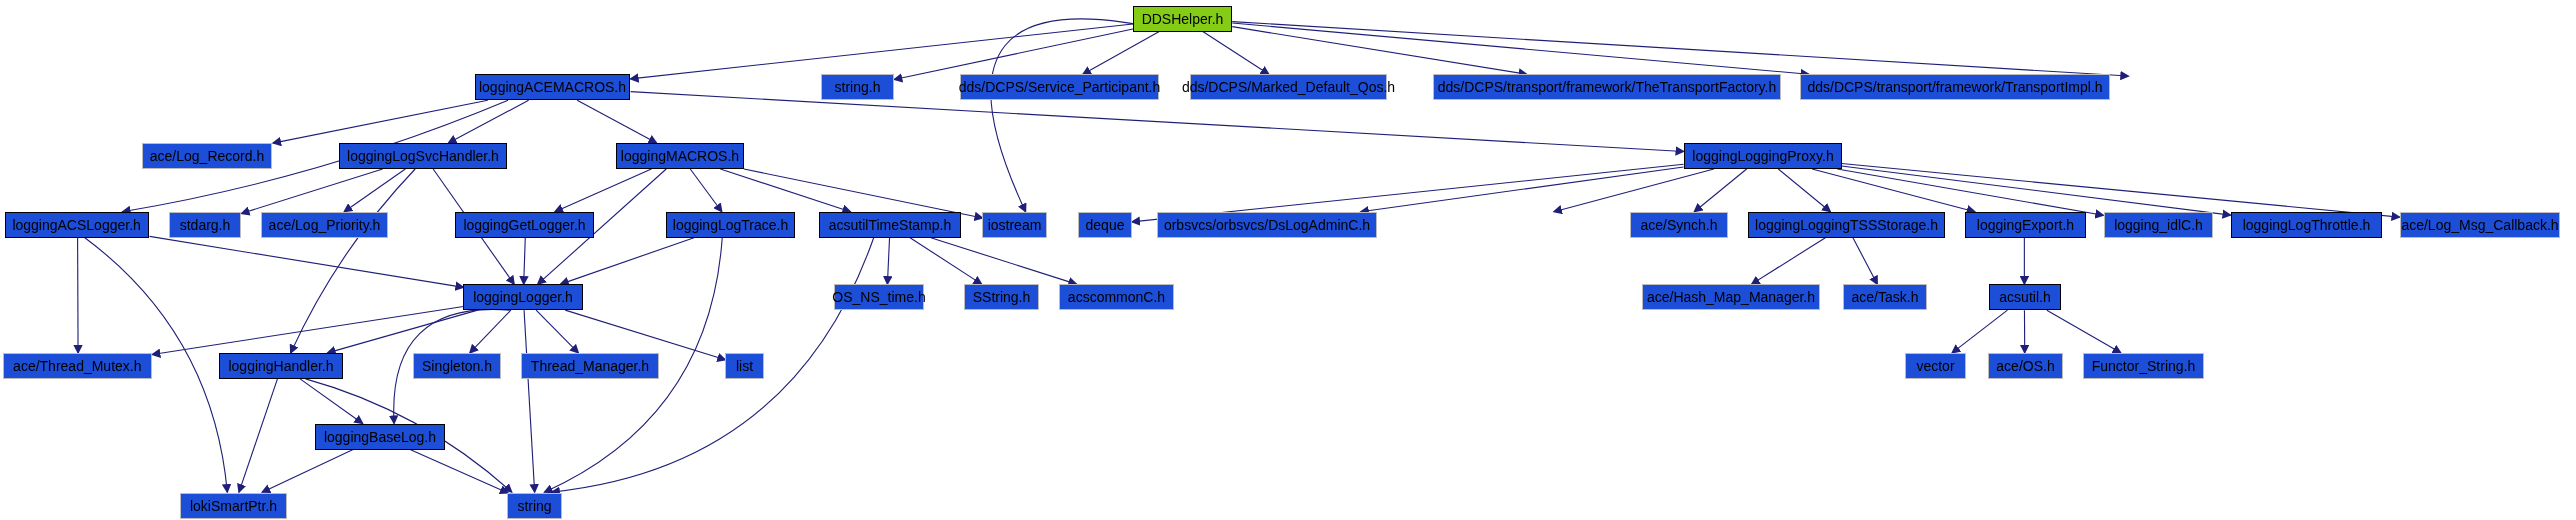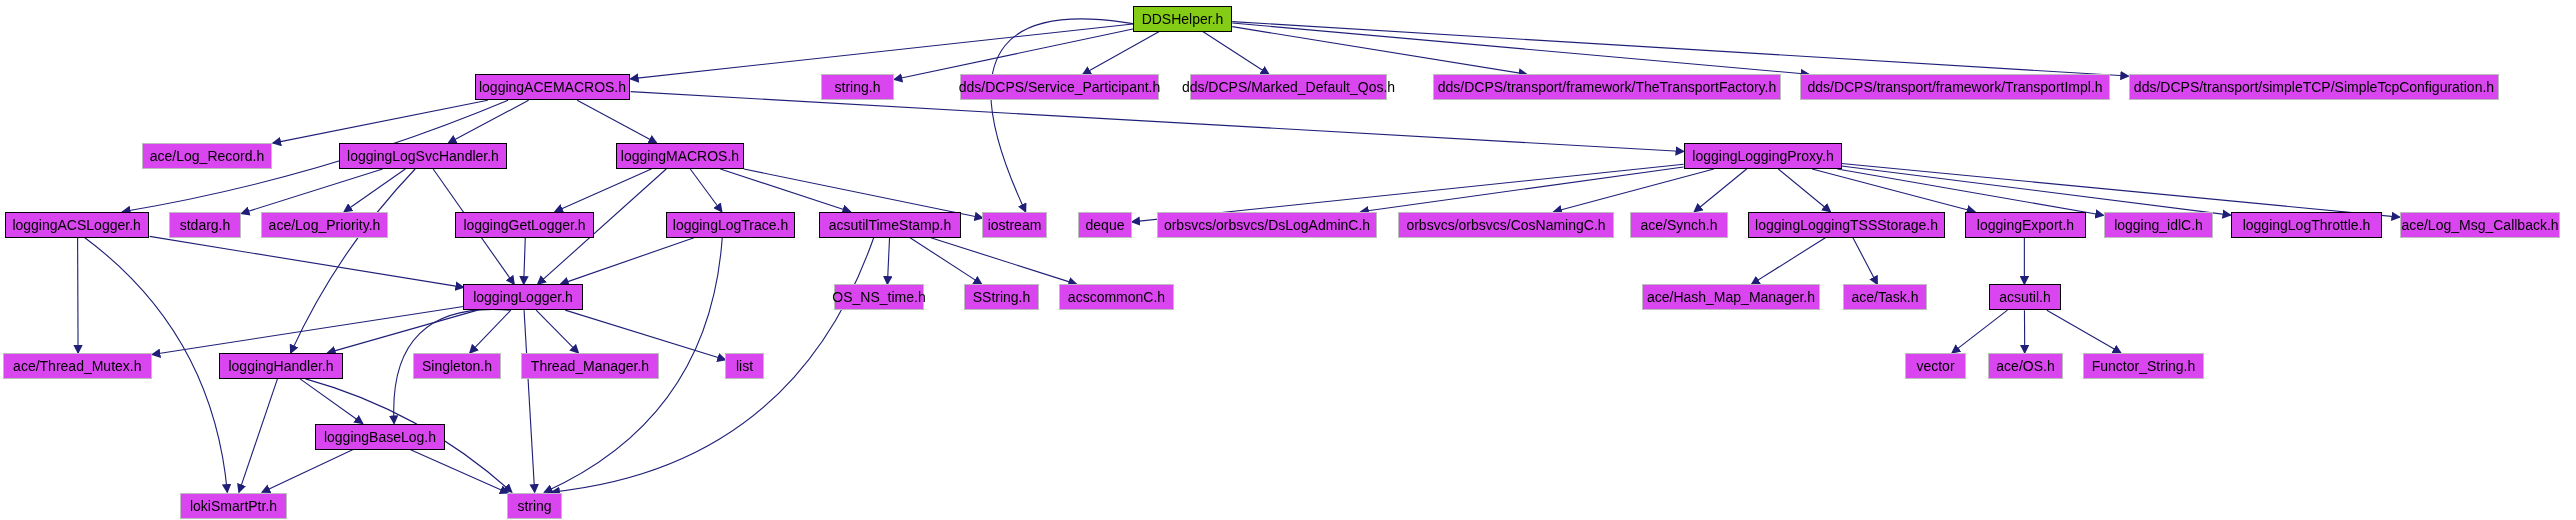--- a/index.html
+++ b/index.html
@@ -1,19 +1,19 @@
 <!DOCTYPE html>
 <html style="font-size:15px"><head>
 <meta charset="utf-8">
 <style>
   html,body{margin:0;padding:0;background:#ffffff;}
   #graph-canvas{position:relative;width:2576px;height:520px;background:#ffffff;overflow:hidden;
     font-family:"Liberation Sans","DejaVu Sans",sans-serif;}
   #edge-layer{position:absolute;left:0;top:0;width:2576px;height:520px;}
-  .node{position:absolute;box-sizing:border-box;background:#d946ef;border:0.9px solid #000;
+  .node{position:absolute;box-sizing:border-box;background:#1d4ed8;border:0.9px solid #000;
     text-align:center;font-size:14px;color:#000;white-space:nowrap;display:flex;
     align-items:center;justify-content:center;z-index:2;}
   .node.external{border:0.9px solid #bdbdbd;}
   .node.root{background:#84cc16;border:0.9px solid #000;font-weight:normal;}
 </style>
 </head>
 <body>
 
 <div id="graph-canvas">
   <svg id="edge-layer" xmlns="http://www.w3.org/2000/svg" viewBox="0 0 2772 560">
@@ -83,35 +83,33 @@
       <path d="M440.5,484.0 L546.0,530.9" fill="none" stroke="#1f1f78" stroke-width="1.2" marker-end="url(#arrow)"></path>
     </svg>
 
 <div class="node root" style="left: 1133px; top: 5.6px; width: 99px; height: 26px;">DDSHelper.h</div>
     <div class="node" style="left: 475px; top: 74px; width: 155px; height: 26px;">loggingACEMACROS.h</div>
     <div class="node external" style="left: 821px; top: 74px; width: 73px; height: 26px;">string.h</div>
     <div class="node external" style="left: 960px; top: 74px; width: 199px; height: 26px;">dds/DCPS/Service_Participant.h</div>
     <div class="node external" style="left: 1190px; top: 74px; width: 197px; height: 26px;">dds/DCPS/Marked_Default_Qos.h</div>
     <div class="node external" style="left: 1433px; top: 74px; width: 348px; height: 26px;">dds/DCPS/transport/framework/TheTransportFactory.h</div>
     <div class="node external" style="left: 1800px; top: 74px; width: 310px; height: 26px;">dds/DCPS/transport/framework/TransportImpl.h</div>
-    <div class="node external" style="left: 2129px; top: 74px; width: 370px; height: 26px;">dds/DCPS/transport/simpleTCP/SimpleTcpConfiguration.h</div>
     <div class="node external" style="left: 142px; top: 143px; width: 130px; height: 26px;">ace/Log_Record.h</div>
     <div class="node" style="left: 339px; top: 143px; width: 168px; height: 26px;">loggingLogSvcHandler.h</div>
     <div class="node" style="left: 616px; top: 143px; width: 128px; height: 26px;">loggingMACROS.h</div>
     <div class="node" style="left: 1684px; top: 143px; width: 158px; height: 26px;">loggingLoggingProxy.h</div>
     <div class="node" style="left: 4.6px; top: 212px; width: 144px; height: 26px;">loggingACSLogger.h</div>
     <div class="node external" style="left: 169px; top: 212px; width: 72px; height: 26px;">stdarg.h</div>
     <div class="node external" style="left: 261px; top: 212px; width: 127px; height: 26px;">ace/Log_Priority.h</div>
     <div class="node" style="left: 455px; top: 212px; width: 139px; height: 26px;">loggingGetLogger.h</div>
     <div class="node" style="left: 666px; top: 212px; width: 129px; height: 26px;">loggingLogTrace.h</div>
     <div class="node" style="left: 819px; top: 212px; width: 142px; height: 26px;">acsutilTimeStamp.h</div>
     <div class="node external" style="left: 982px; top: 212px; width: 65px; height: 26px;">iostream</div>
     <div class="node external" style="left: 1078px; top: 212px; width: 54px; height: 26px;">deque</div>
     <div class="node external" style="left: 1157px; top: 212px; width: 220px; height: 26px;">orbsvcs/orbsvcs/DsLogAdminC.h</div>
-    <div class="node external" style="left: 1398px; top: 212px; width: 216px; height: 26px;">orbsvcs/orbsvcs/CosNamingC.h</div>
     <div class="node external" style="left: 1630px; top: 212px; width: 98px; height: 26px;">ace/Synch.h</div>
     <div class="node" style="left: 1748px; top: 212px; width: 197px; height: 26px;">loggingLoggingTSSStorage.h</div>
     <div class="node" style="left: 1965px; top: 212px; width: 121px; height: 26px;">loggingExport.h</div>
     <div class="node external" style="left: 2104px; top: 212px; width: 109px; height: 26px;">logging_idlC.h</div>
     <div class="node" style="left: 2231px; top: 212px; width: 151px; height: 26px;">loggingLogThrottle.h</div>
     <div class="node external" style="left: 2400px; top: 212px; width: 160px; height: 26px;">ace/Log_Msg_Callback.h</div>
     <div class="node" style="left: 463px; top: 284px; width: 120px; height: 26px;">loggingLogger.h</div>
     <div class="node external" style="left: 834px; top: 284px; width: 90px; height: 26px;">OS_NS_time.h</div>
     <div class="node external" style="left: 964px; top: 284px; width: 75px; height: 26px;">SString.h</div>
     <div class="node external" style="left: 1059px; top: 284px; width: 115px; height: 26px;">acscommonC.h</div>

